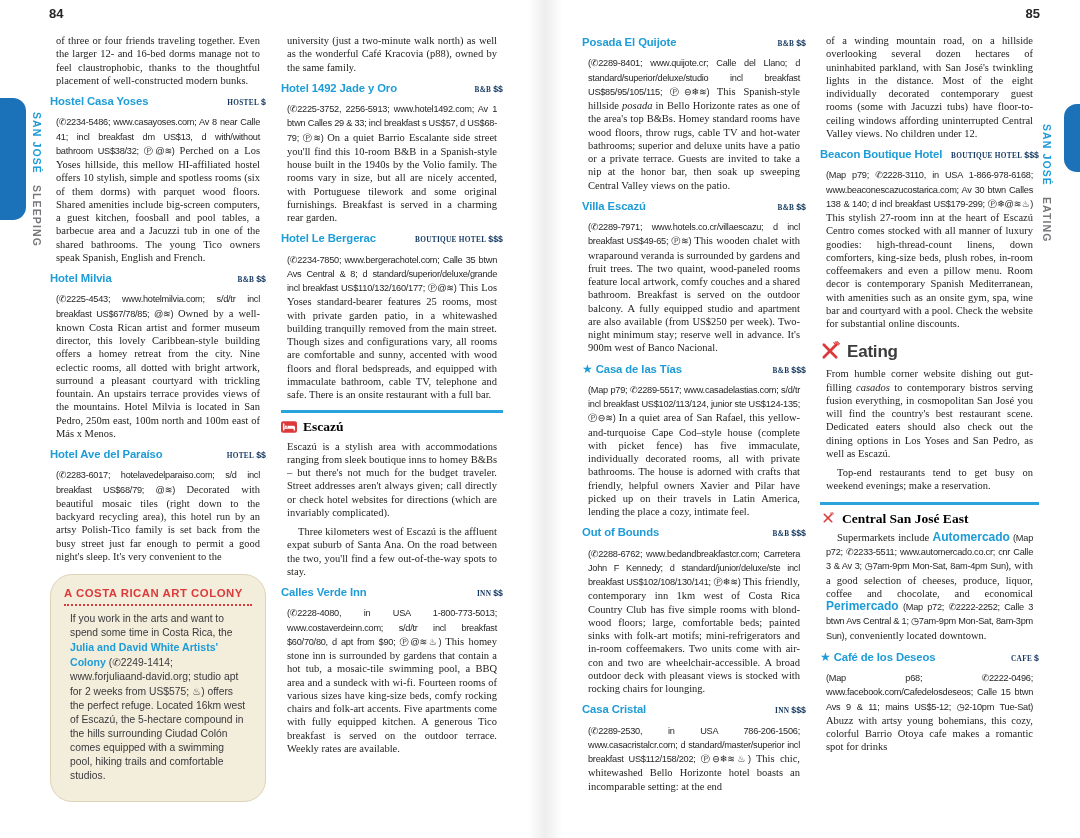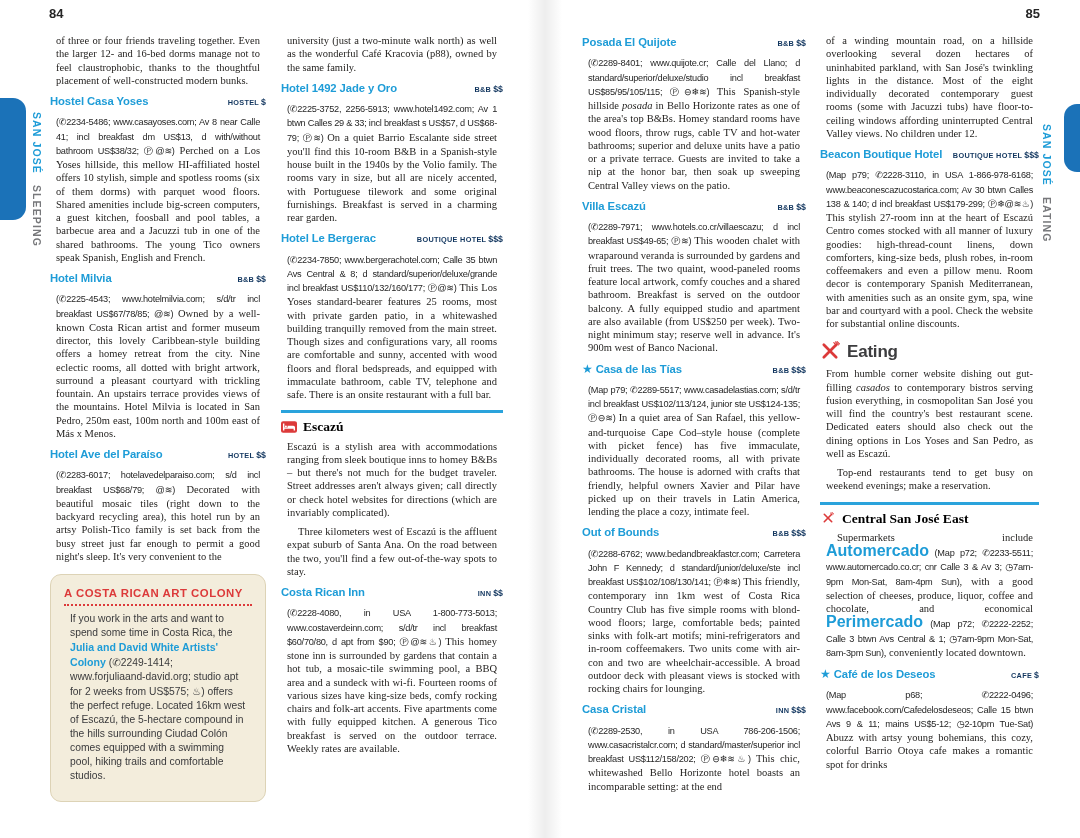--- a/index.html
+++ b/index.html
@@ -11,39 +11,39 @@
            font-size:13px;color:#262626;}
   #pn-left{left:49px;} #pn-right{right:40px;}
   .col{position:absolute;top:28px;bottom:14px;overflow:hidden;text-align:justify;
        font-size:10.5px;line-height:13.25px;}
   #c0{left:50px;width:216px;} #c1{left:281px;width:222px;}
   #c2{left:582px;width:224px;} #c3{left:820px;width:219px;}
   p{margin:6px;}
   .para.indent{text-indent:11px;}
   .it{font-style:italic;}
   .detail{font-family:"Liberation Sans",sans-serif;font-size:9.2px;letter-spacing:-0.25px;color:#262626;}
-  .xlink{font-family:"Liberation Sans",sans-serif;font-weight:bold;color:#1e9cd7;font-size:16px;}
+  .xlink{font-family:"Liberation Sans",sans-serif;font-weight:bold;color:#1e9cd7;font-size:12px;}
   .listing{margin-top:8px;}
   .listing-head{display:flex;justify-content:space-between;align-items:baseline;margin-bottom:1px;}
   .lname{font-family:"Liberation Sans",sans-serif;font-weight:bold;font-size:11.3px;
          color:#1e9cd7;letter-spacing:-0.1px;white-space:nowrap;}
   .star{color:#1e9cd7;font-size:12px;margin-right:3px;font-family:"DejaVu Sans",sans-serif;}
   .pricebox{white-space:nowrap;font-family:"Liberation Sans",sans-serif;font-weight:bold;color:#12365f;}
-  .cat{font-size:7.3px;letter-spacing:0.3px;}
+  .cat{font-size:7.3px;letter-spacing:0.3px;font-family:Liberation Serif, serif;}
   .dollars{font-size:8.8px;margin-left:2px;}
   .rule{border-top:3px solid #2aa3dc;margin:9px 0 0 0;}
   .section{display:flex;align-items:center;}
   .section .stitle{white-space:nowrap;}
   .section.place{margin:7px 0 3px;gap:6px;font-family:"Liberation Serif",serif;font-weight:bold;
                  color:#000000;font-size:13.5px;}
   .section.big{margin:11px 0 4px;gap:7px;font-family:"Liberation Sans",sans-serif;font-weight:bold;
                color:#3c3c3e;font-size:17px;letter-spacing:-0.2px;}
   .section.place .sicon svg{width:16px;height:12px;display:block;}
   .section.big .sicon svg{width:20px;height:20px;display:block;}
-  .artbox{margin-top:11px;background:#f3eddc;border:1.5px solid #ddd3b6;border-radius:11px;
+  .artbox{margin-top:11px;background:#f3eddc;border:1.5px solid #ddd3b6;border-radius:22px;
           padding:11px 13px 12px 13px;font-family:"Liberation Sans",sans-serif;font-size:10.3px;
           line-height:14.1px;color:#3a3a3c;text-align:left;}
   .artbox .btitle{color:#dc3a3a;font-weight:bold;font-size:11.4px;letter-spacing:0.5px;
           padding-bottom:4px;border-bottom:2px dotted #dc3a3a;margin-bottom:6px;}
   .artbox .xlink{font-size:10.6px;}
   .tab{position:absolute;background:#1b72b8;}
   #tab-left{left:0;top:98px;width:26px;height:122px;border-radius:0 13px 13px 0;}
   #tab-right{right:0;top:104px;width:16px;height:68px;border-radius:13px 0 0 13px;}
   .vlabel{position:absolute;writing-mode:vertical-rl;font-family:"Liberation Sans",sans-serif;
           font-weight:bold;font-size:10.5px;letter-spacing:1.1px;white-space:nowrap;}
@@ -124,21 +124,21 @@
             <path fill="#fff" d="M2.2 2.6v7.8h1.6V8.6h10.4v1.8h1.6V6.9c0-1.1-.9-1.9-2-1.9H7.4v2.2H3.8V2.6z"></path>
             <circle cx="5.5" cy="5.9" r="1.15" fill="#fff"></circle>
           </svg>
         </span>
         <span class="stitle">Escazú</span>
       </div>
       <p class="para"><span>Escazú is a stylish area with accommodations ranging from sleek boutique inns to homey B&amp;Bs – but there's not much for the budget traveler. Street addresses aren't always given; call directly or check hotel websites for directions (which are invariably complicated).</span></p>
       <p class="para indent"><span>Three kilometers west of Escazú is the affluent expat suburb of Santa Ana. On the road between the two, you'll find a few out-of-the-way spots to stay.</span></p>
       <div class="listing">
         <div class="listing-head">
-          <span class="lname">Costa Rican Inn</span>
+          <span class="lname">Calles Verde Inn</span>
           <span class="pricebox"><span class="cat">INN</span><span class="dollars">$$</span></span>
         </div>
         <p class="lbody"><span class="detail">(✆2228-4080, in USA 1-800-773-5013; www.costaverdeinn.com; s/d/tr incl breakfast $60/70/80, d apt from $90; Ⓟ@≋♨) </span><span>This homey stone inn is surrounded by gardens that contain a hot tub, a mosaic-tile swimming pool, a BBQ area and a sundeck with wi-fi. Fourteen rooms of various sizes have king-size beds, comfy rocking chairs and folk-art accents. Five apartments come with fully equipped kitchen. A generous Tico breakfast is served on the outdoor terrace. Weekly rates are available.</span></p>
       </div>
     </div>
   <div class="col" id="c2">
       <div class="listing">
         <div class="listing-head">
           <span class="lname">Posada El Quijote</span>
           <span class="pricebox"><span class="cat">B&amp;B</span><span class="dollars">$$</span></span>

